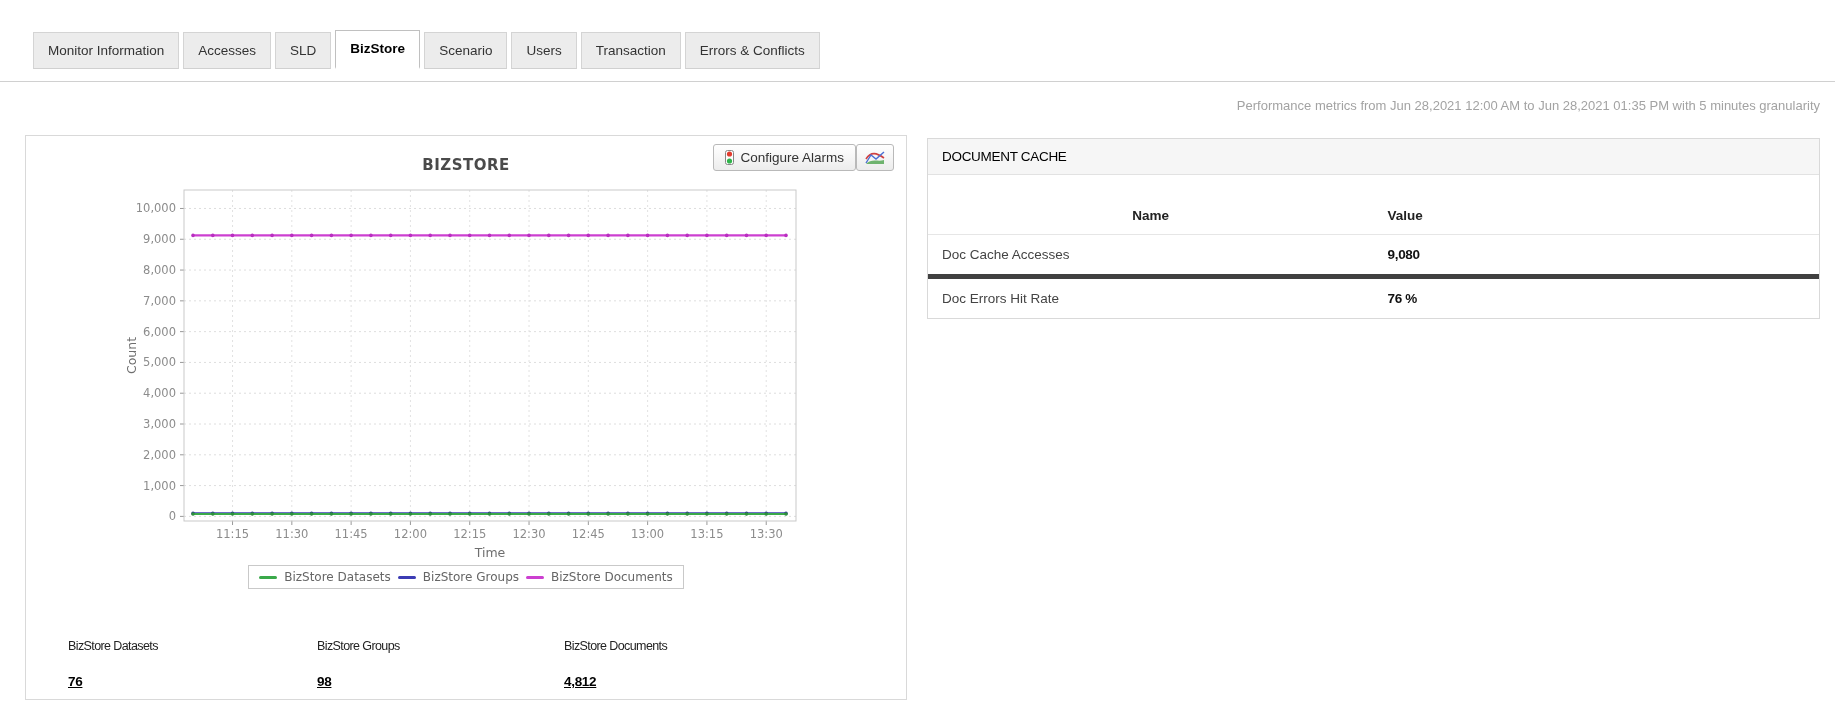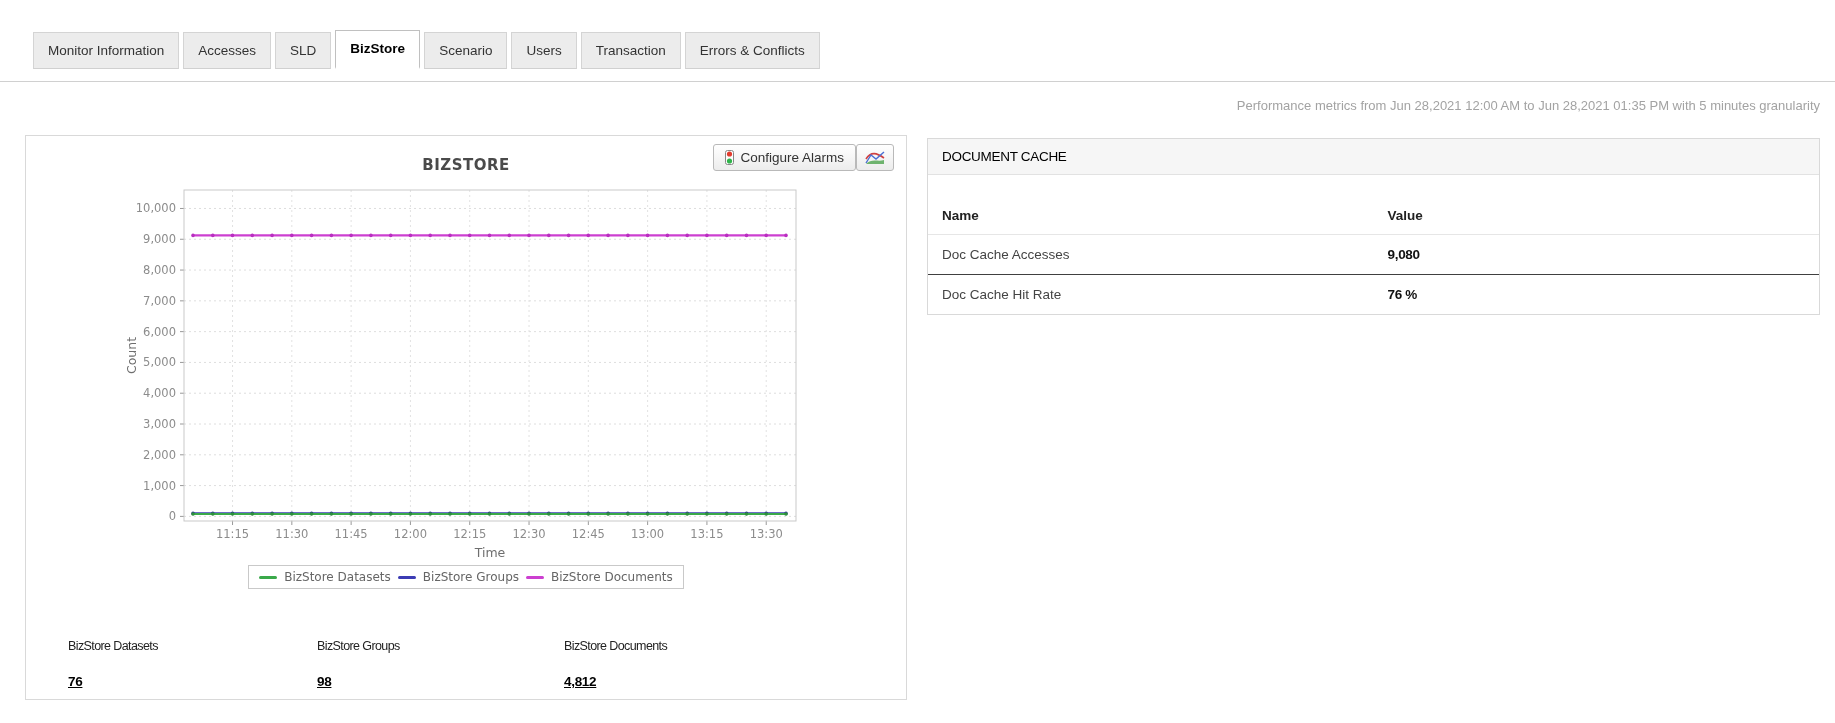--- a/index.html
+++ b/index.html
@@ -43,23 +43,23 @@
   .stat-value { display:inline-block; margin-top:21px; font-size:13.5px; font-weight:bold;
                 color:#000; text-decoration:underline; cursor:pointer; letter-spacing:-.3px; }
 
   
   .cache-panel { width:893px; border:1px solid #d9d9d9; background:#fff; margin-top:3px; }
   .cache-header { background:#f6f6f6; border-bottom:1px solid #e2e2e2; padding:10px 14px;
                   font-size:13.5px; font-weight:normal; color:#000; letter-spacing:-.3px; }
   .cache-table { width:100%; border-collapse:collapse; margin-top:22px; font-size:13.5px; }
   .cache-table th { text-align:left; font-weight:bold; color:#222; padding:11px 14px;
                     border-bottom:1px solid #e6e6e6; }
-  .cache-table td { padding:12px 14px; border-bottom:1px solid #404040; color:#444; }
+  .cache-table td { padding:12px 14px; border-bottom:5px solid #404040; color:#444; }
   .cache-table tr:last-child td { border-bottom:none; }
-  .cache-table .col-name  { width:50%; }
+  .cache-table .col-name  { width:50%;text-align:center; }
   .cache-table td.val, .cache-table th.val { font-weight:bold; color:#111; }
   .cache-table td.val { letter-spacing:-.3px; }
 </style>
 </head>
 <body>
 
 <div>
 
   <div class="tab-bar" id="tab-bar">
       <div class="tab">Monitor Information</div>
@@ -290,21 +290,21 @@
             <th class="col-name">Name</th>
             <th>Value</th>
           </tr>
         </thead>
         <tbody id="cache-rows">
             <tr>
               <td>Doc Cache Accesses</td>
               <td class="val">9,080</td>
             </tr>
             <tr>
-              <td>Doc Cache Hit Rate</td>
+              <td>Doc Errors Hit Rate</td>
               <td class="val">76 %</td>
             </tr>
           </tbody>
       </table>
     </div>
 
   </div>
 </div>
 
 </body></html>

